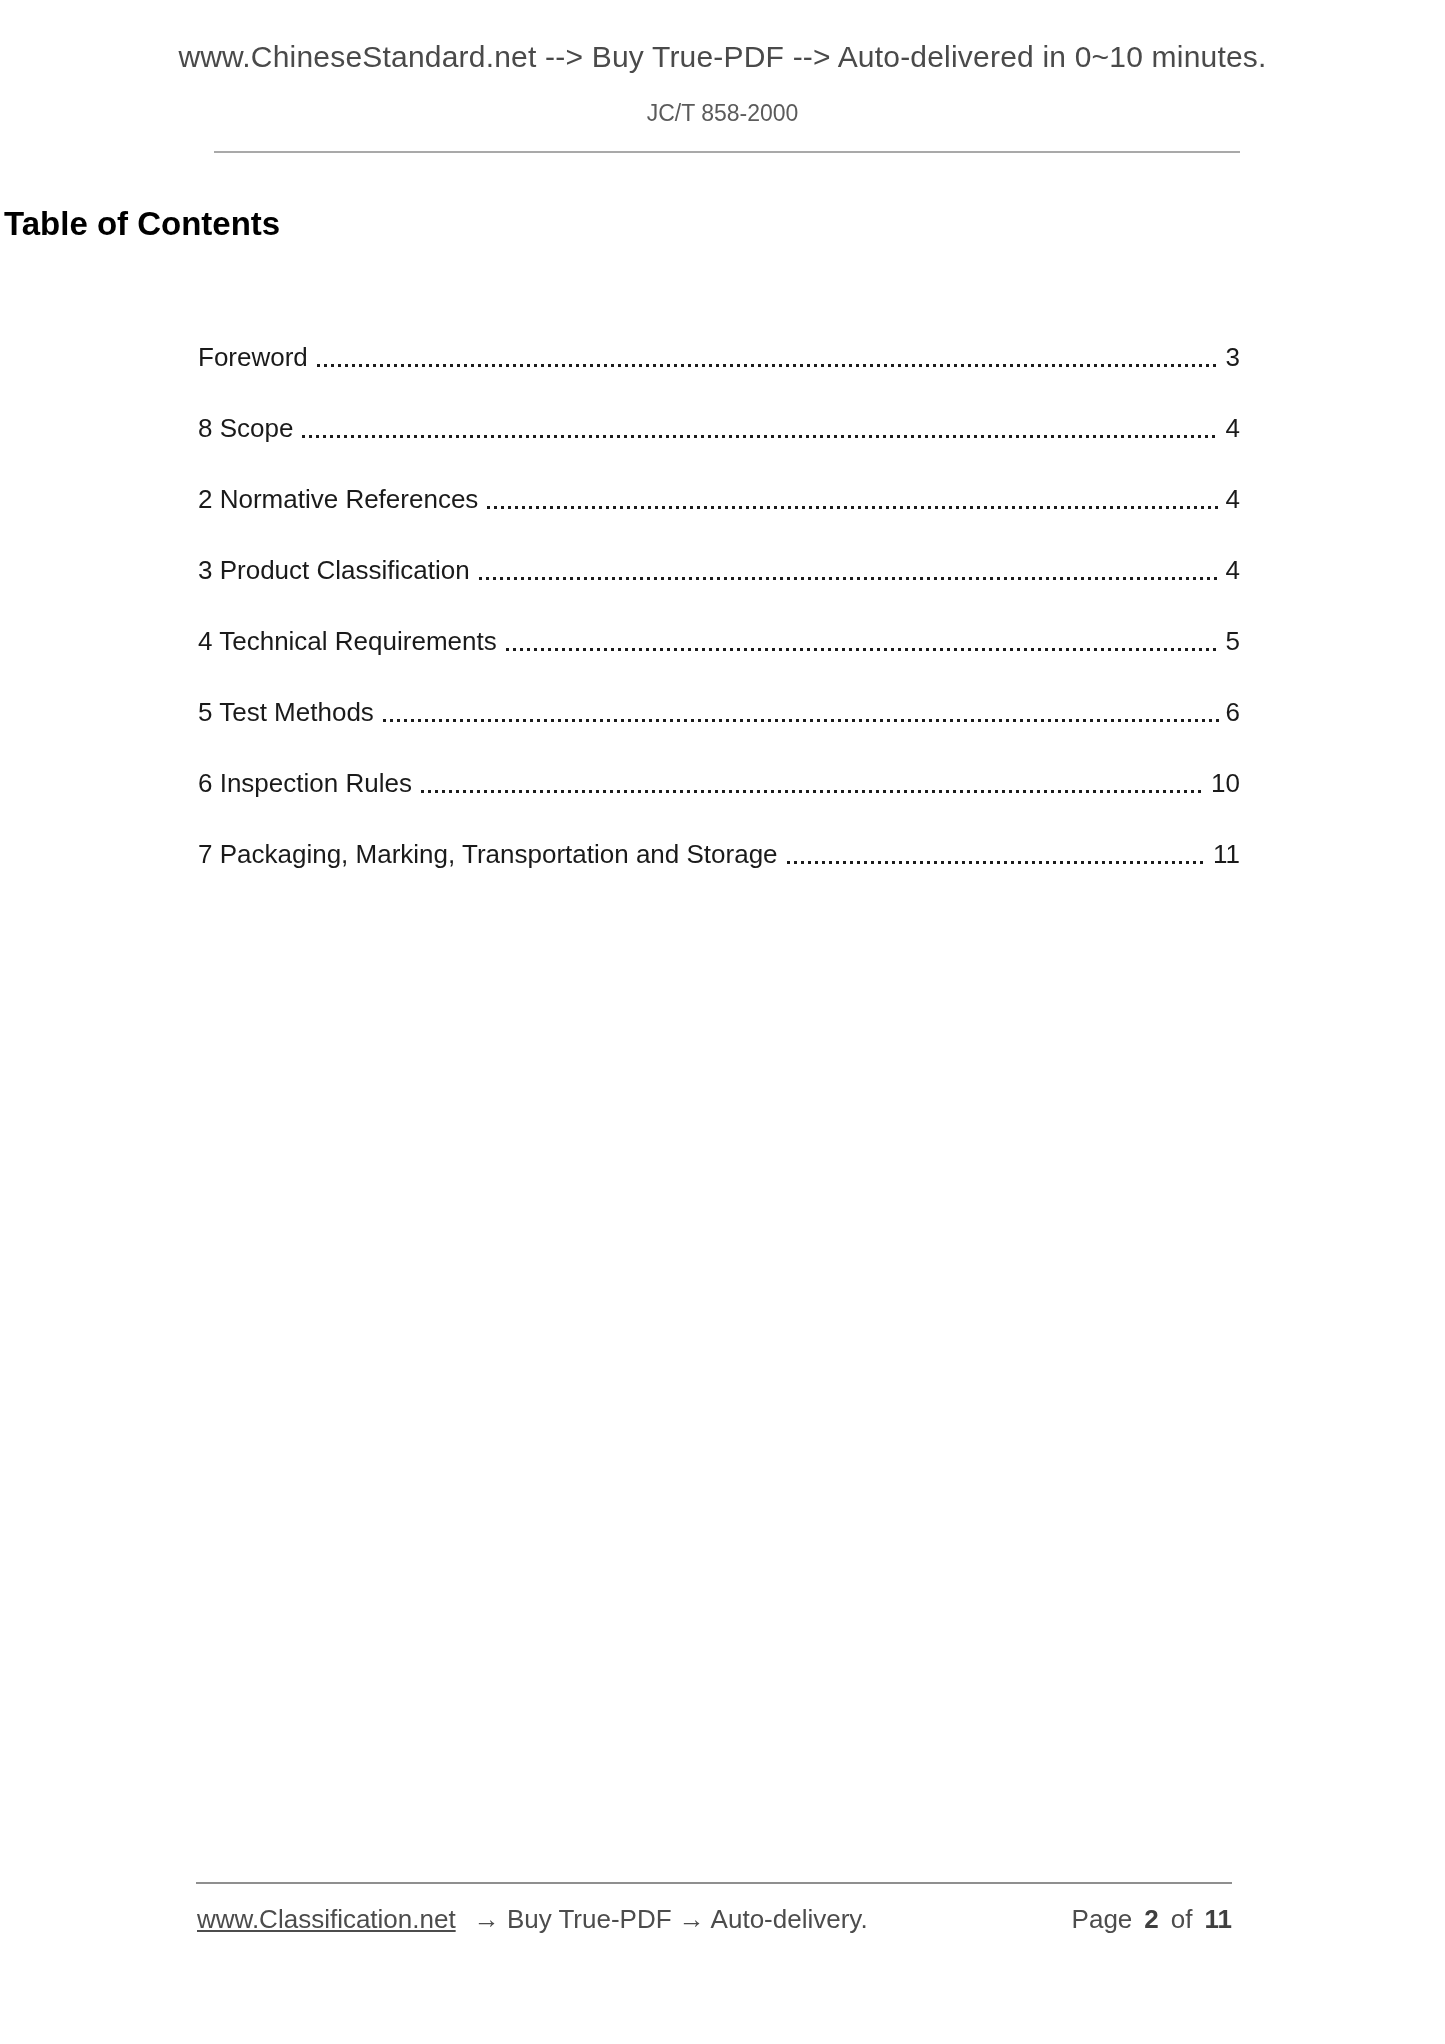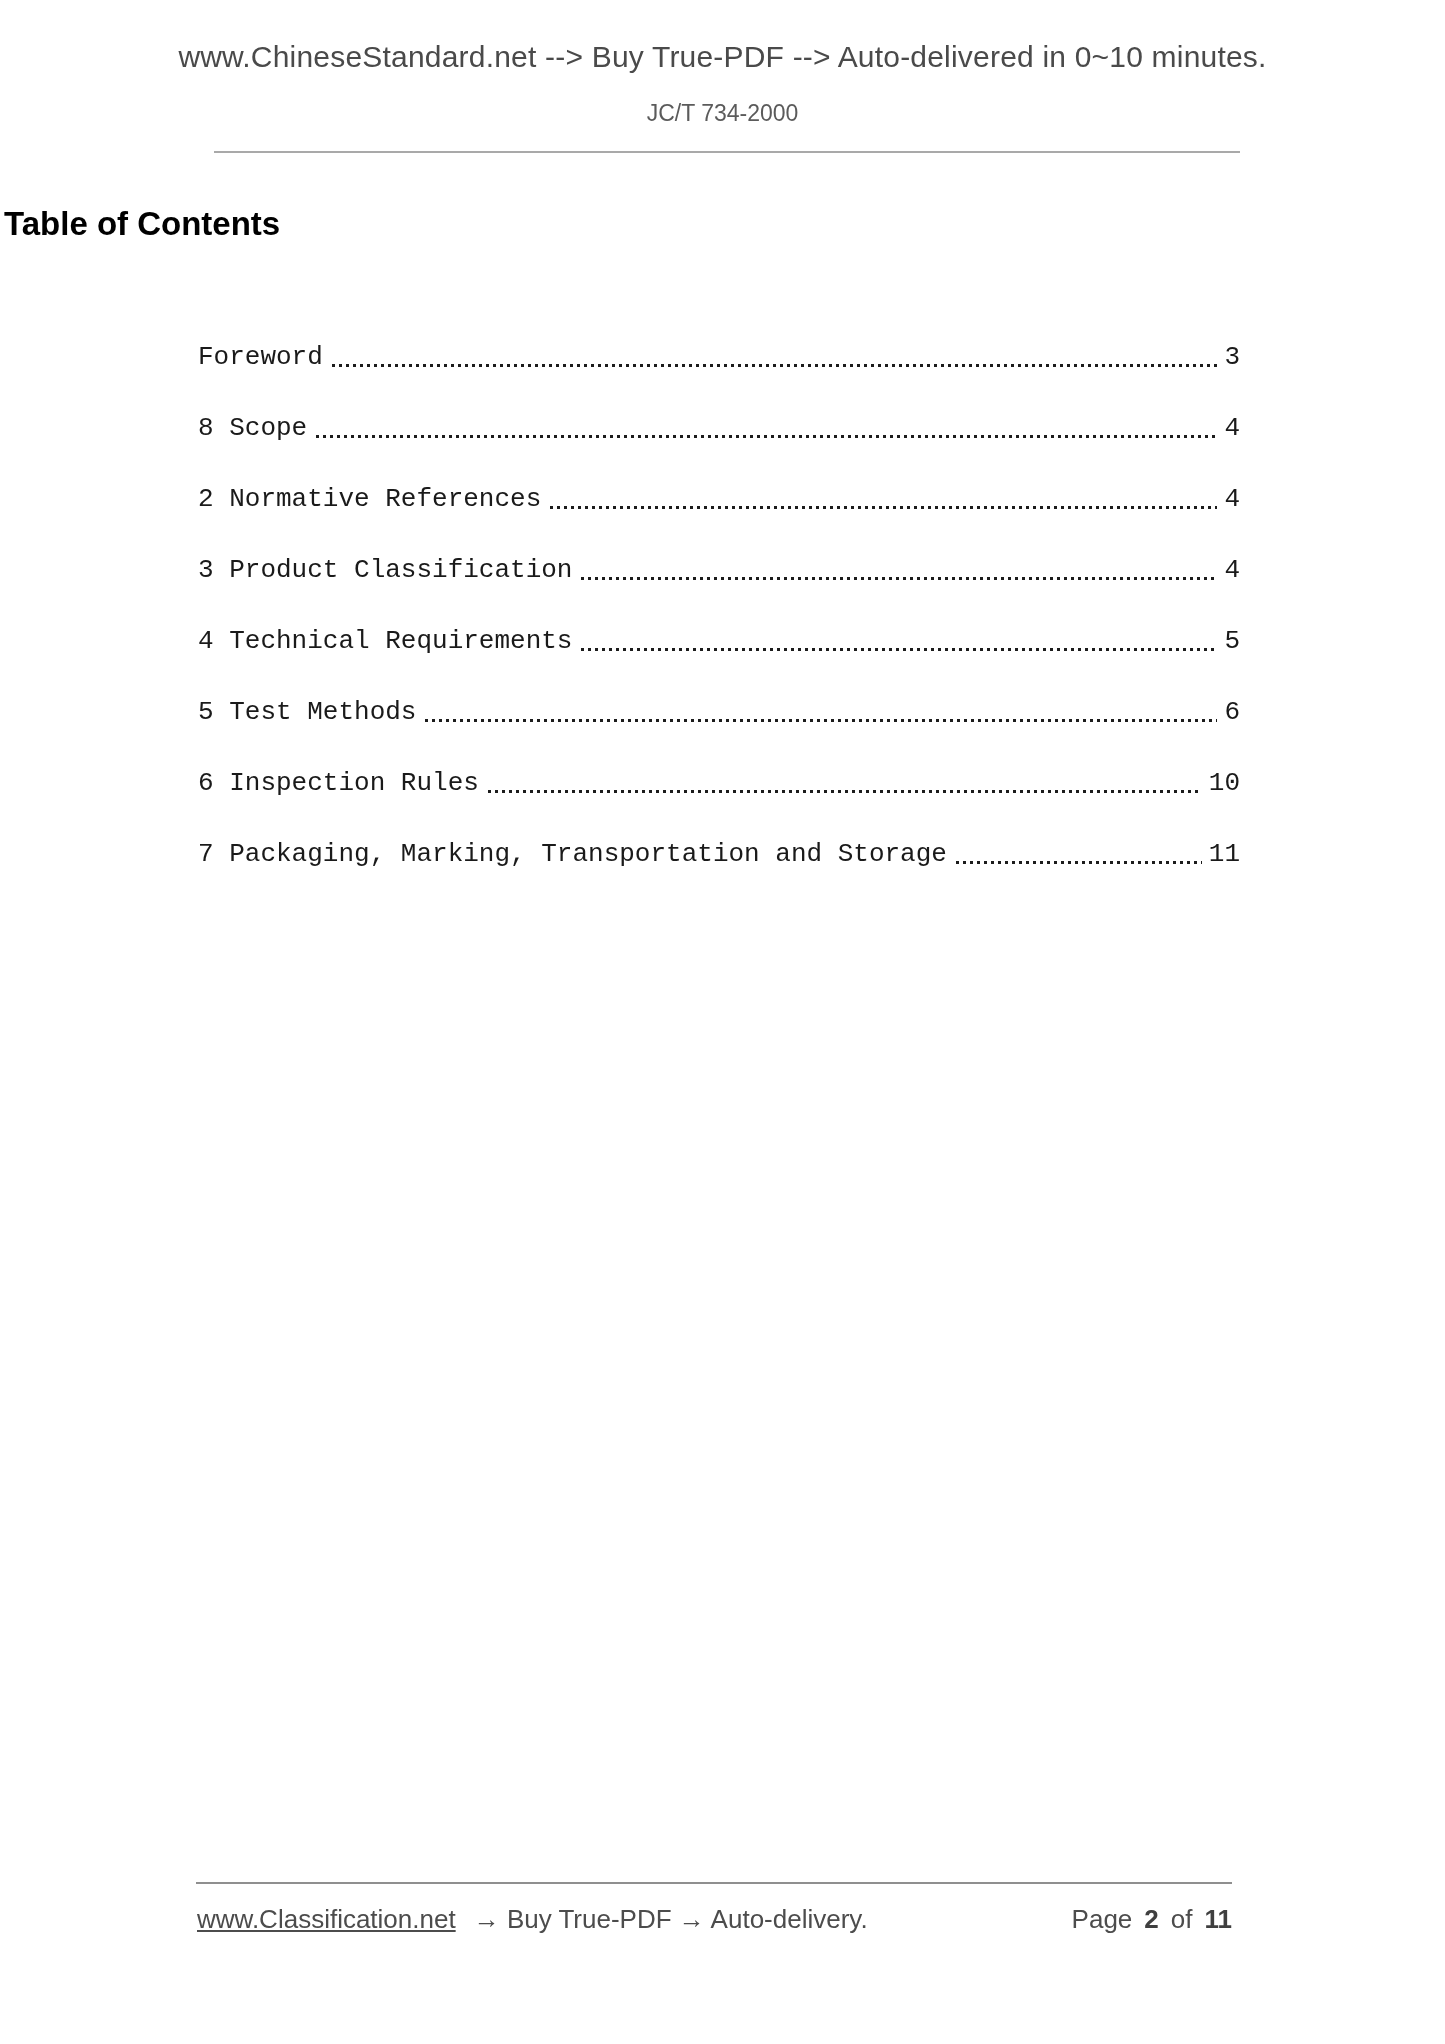--- a/index.html
+++ b/index.html
@@ -54,21 +54,20 @@
     width: 1042px;
   }
   .toc-row {
     display: flex;
     align-items: baseline;
     font-size: 26px;
     line-height: 26px;
     color: #1a1a1a;
     margin-bottom: 45px;
     white-space: nowrap;
-    font-family: Liberation Mono, monospace;
   }
   .toc-label { flex: 0 0 auto; }
   .toc-leader {
     flex: 1 1 auto;
     height: 3px;
     align-self: flex-end;
     margin: 0 7px 3px 9px;
     background: repeating-linear-gradient(to right, #1c1c1c 0 3px, transparent 3px 7px);
   }
   .toc-page { flex: 0 0 auto; }
@@ -101,21 +100,21 @@
   .footer-pager { display: flex; align-items: flex-start; margin-left: 8px; }
   .footer-pager .gap { margin-left: 12px; }
   .pager-num { font-weight: bold; color: #3f3f3f; }
 </style>
 </head>
 <body>
 
 <div class="page">
 
   <div class="header-promo">www.ChineseStandard.net --&gt; Buy True-PDF --&gt; Auto-delivered in 0~10 minutes.</div>
-  <div class="doc-number">JC/T 734-2000</div>
+  <div class="doc-number">JC/T 858-2000</div>
   <div class="header-rule"></div>
 
   <div class="toc-title">Table of Contents</div>
 
   <div class="toc-list">
     <div class="toc-row">
       <span class="toc-label">Foreword</span>
       <span class="toc-leader"></span>
       <span class="toc-page">3</span>
     </div>

